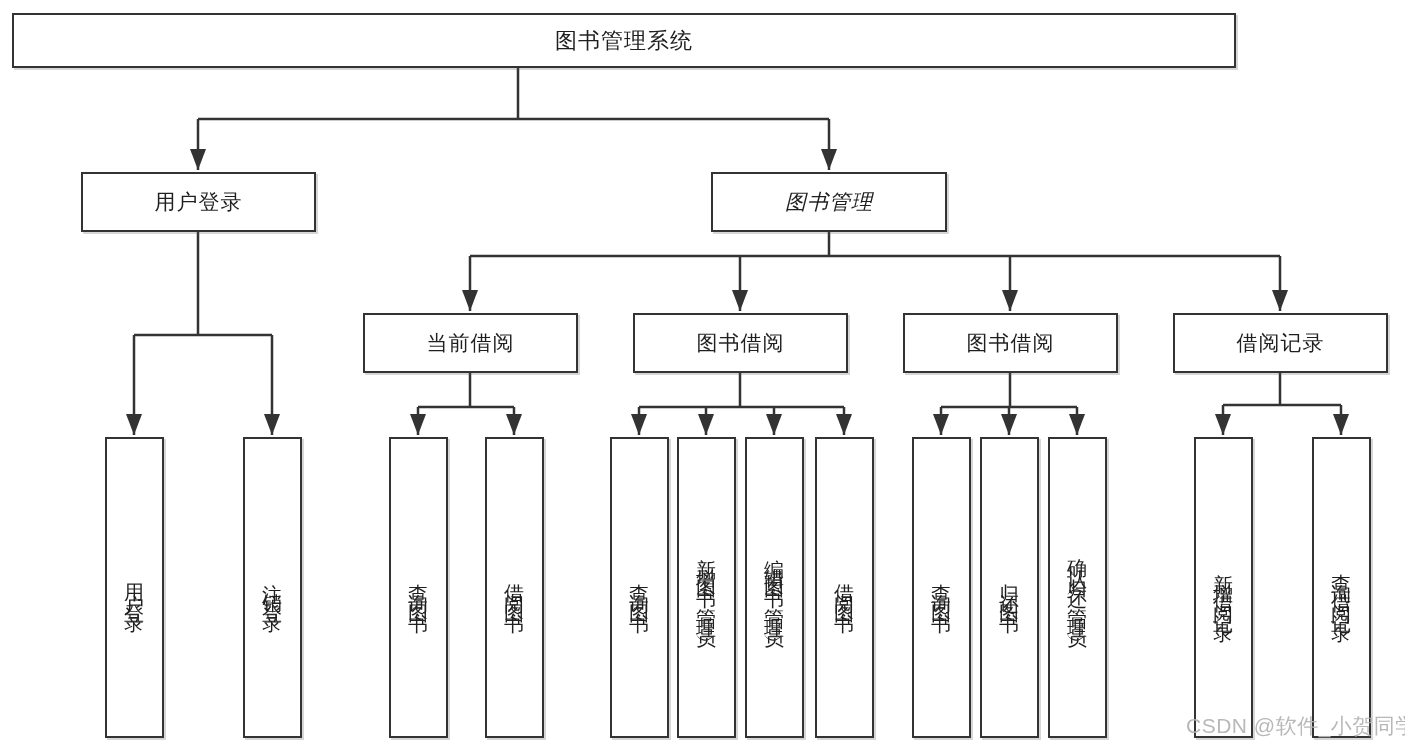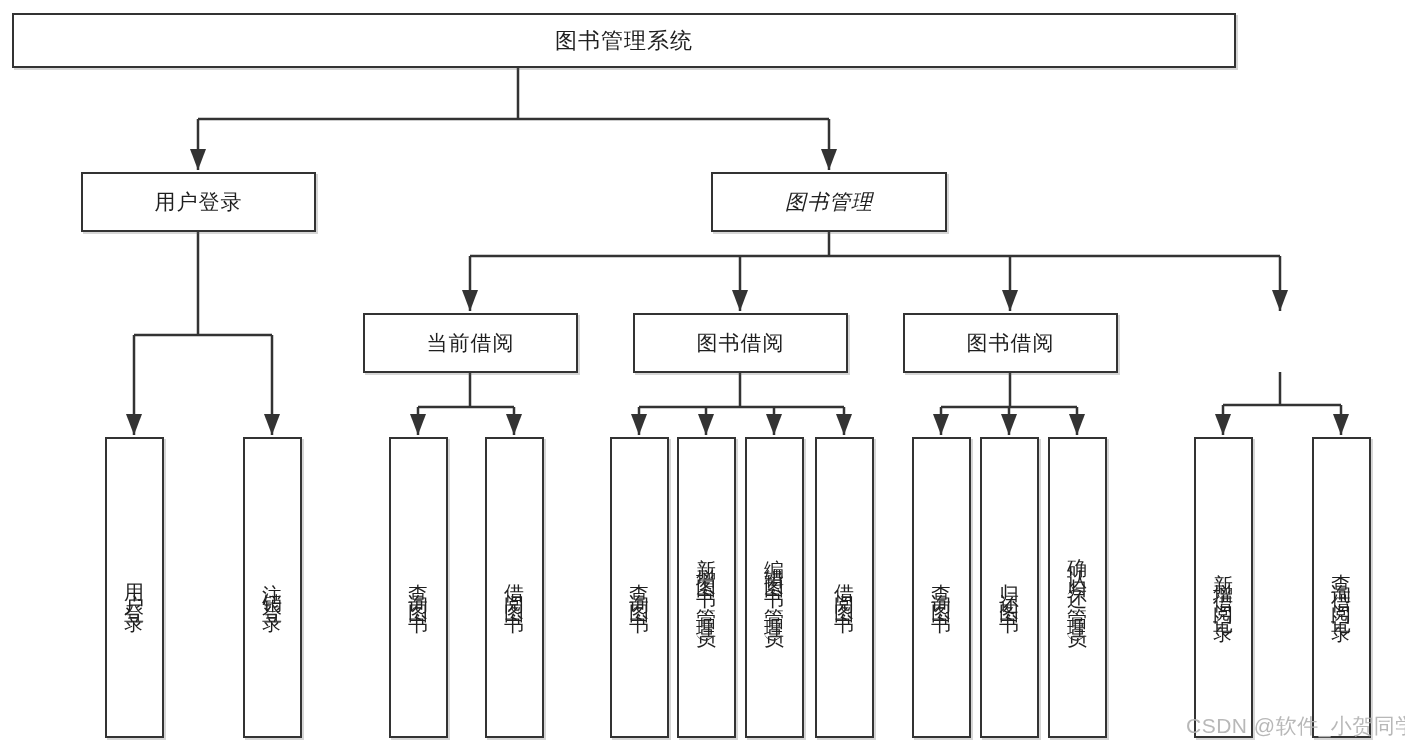--- a/index.html
+++ b/index.html
@@ -95,20 +95,21 @@
   </svg>
 
   <div class="hbox root" style="left:12px;top:13px;width:1224px;height:55px;">图书管理系统</div>
 
   <div class="hbox" style="left:81px;top:172px;width:235px;height:60px;">用户登录</div>
   <div class="hbox" style="left:711px;top:172px;width:236px;height:60px;font-style:italic;">图书管理</div>
 
   <div class="hbox" style="left:363px;top:313px;width:215px;height:60px;">当前借阅</div>
   <div class="hbox" style="left:633px;top:313px;width:215px;height:60px;">图书借阅</div>
   <div class="hbox" style="left:903px;top:313px;width:215px;height:60px;">图书借阅</div>
+  <div class="hbox" style="left:1173px;top:313px;width:215px;height:60px;">借阅记录</div>
 
   <div class="vbox" style="left:105px;">用户登录</div>
   <div class="vbox" style="left:243px;">注销登录</div>
 
   <div class="vbox" style="left:389px;">查询图书</div>
   <div class="vbox" style="left:485px;">借阅图书</div>
 
   <div class="vbox" style="left:610px;">查询图书</div>
   <div class="vbox" style="left:677px;">新增图书（管理员）</div>
   <div class="vbox" style="left:745px;">编辑图书（管理员）</div>

